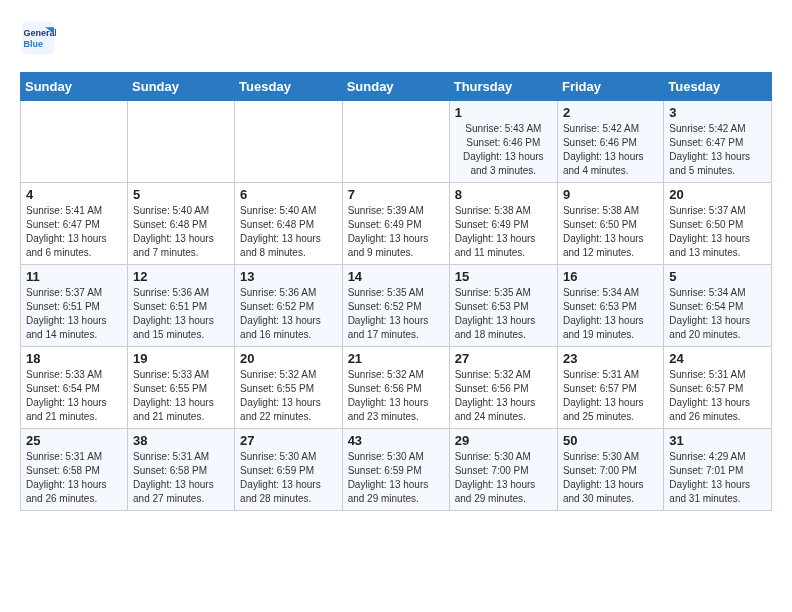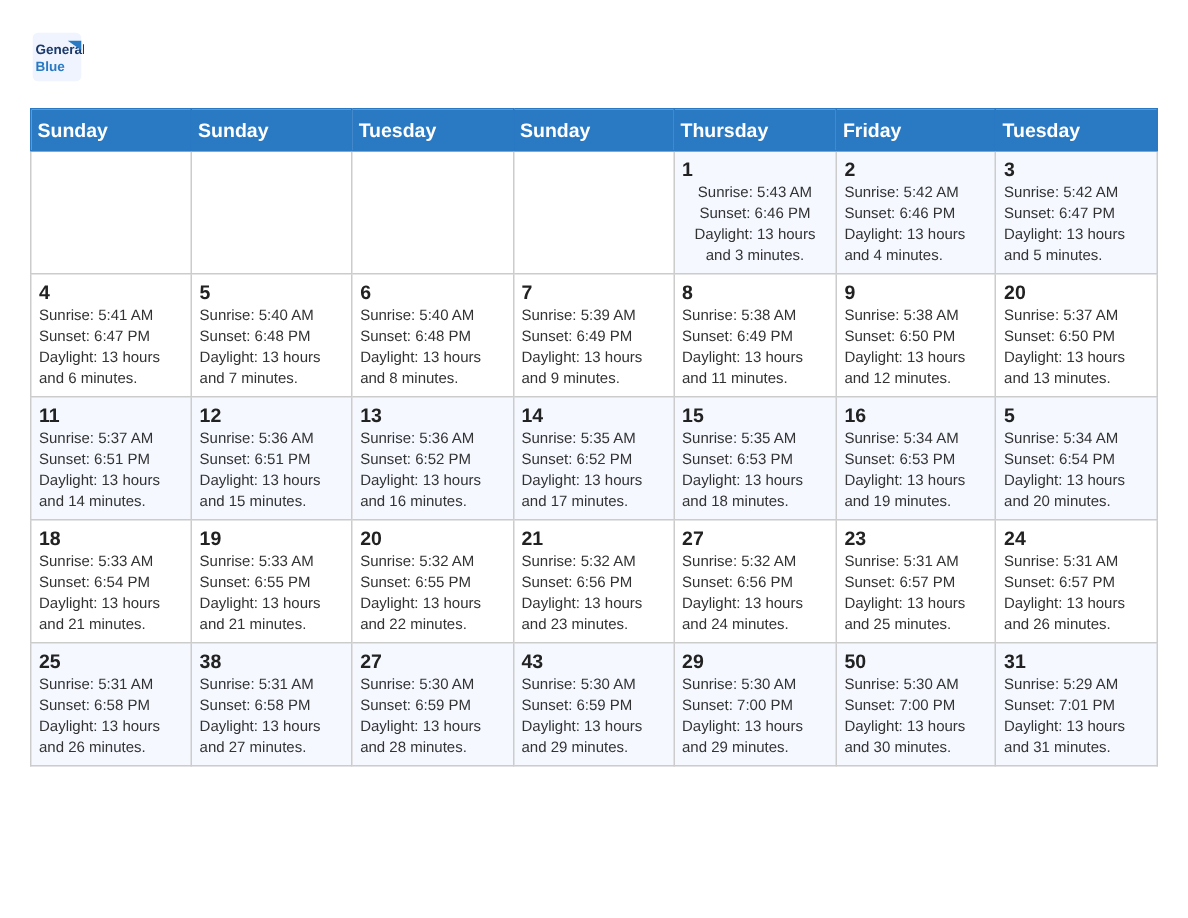--- a/index.html
+++ b/index.html
@@ -342,20 +342,20 @@
         </td>
         <td>
           <span class="day-num">50</span>
           <div class="cell-content" style="white-space: pre-line;">Sunrise: 5:30 AM
 Sunset: 7:00 PM
 Daylight: 13 hours
 and 30 minutes.</div>
         </td>
         <td>
           <span class="day-num">31</span>
-          <div class="cell-content" style="white-space: pre-line;">Sunrise: 5:29 AM
+          <div class="cell-content" style="white-space: pre-line;">Sunrise: 4:29 AM
 Sunset: 7:01 PM
 Daylight: 13 hours
 and 31 minutes.</div>
         </td>
       </tr>
     </tbody>
 </table>
 
 </body></html>

